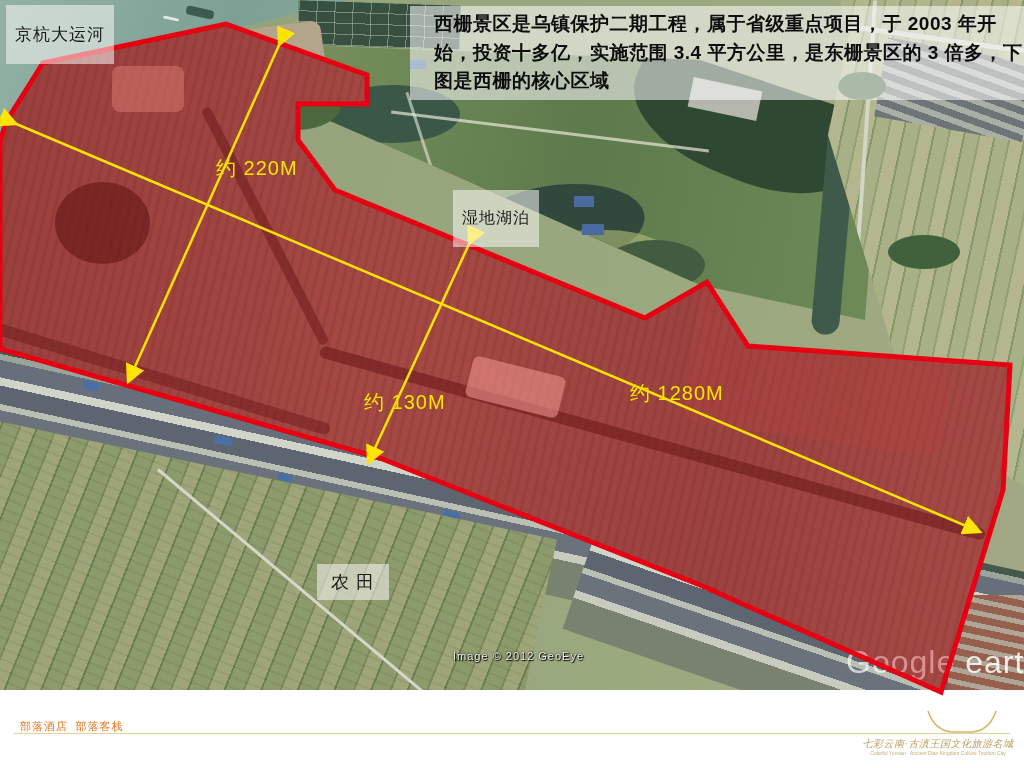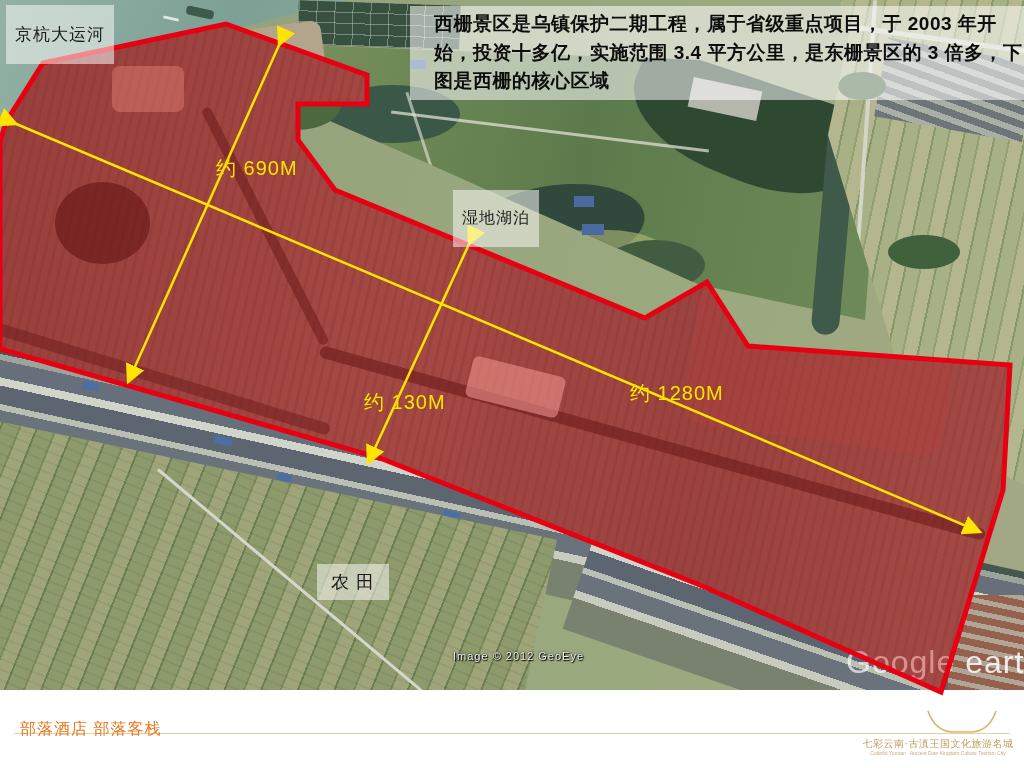--- a/index.html
+++ b/index.html
@@ -8,23 +8,23 @@
   .d{position:absolute;}
   .map-tag{position:absolute;background:rgba(248,248,244,0.55);color:#1b1b1b;padding:18px 9px;letter-spacing:1px;white-space:nowrap;}
   .measure{position:absolute;color:#ffe400;font-size:20px;letter-spacing:1px;white-space:nowrap;text-shadow:0 0 2px rgba(120,80,0,0.35);}
   #desc-box{position:absolute;left:410px;top:6px;width:598px;padding:4px 24px;background:rgba(255,255,255,0.55);color:#0d0d0d;font-size:19px;line-height:1.5;letter-spacing:0.5px;font-weight:bold;}
   #gwm{position:absolute;left:846px;top:644px;font-size:32px;color:rgba(255,255,255,0.68);letter-spacing:1px;white-space:nowrap;}
   #gwm .earth{color:rgba(255,255,255,0.85);margin-left:10px;}
   #copyright{position:absolute;left:453px;top:650px;font-size:11px;color:#f0f0ec;text-shadow:0 0 2px #000,1px 1px 1px #000;letter-spacing:1px;white-space:nowrap;}
   #footer{position:absolute;left:0;top:690px;width:1024px;height:78px;background:#ffffff;}
   #slide-title{position:absolute;left:30px;top:693px;font-size:25px;color:#151515;letter-spacing:2px;white-space:nowrap;}
   #footer-divider{position:absolute;left:14px;top:733px;width:996px;height:1px;background:#e9cf9c;}
-  #brand-left{position:absolute;left:20px;top:719px;font-size:16px;color:#e87722;letter-spacing:1px;white-space:nowrap;}
+  #brand-left{position:absolute;left:20px;top:719px;font-size:11px;color:#e87722;letter-spacing:1px;white-space:nowrap;font-family:Liberation Mono, monospace;}
   #logo-wrap{position:absolute;left:922px;top:709px;width:80px;height:26px;}
-  #brand-right-cn{position:absolute;left:855px;top:737px;width:166px;text-align:center;font-size:10px;color:#bf9a5c;letter-spacing:0.5px;white-space:nowrap;}
+  #brand-right-cn{position:absolute;left:855px;top:737px;width:166px;text-align:center;font-size:10px;color:#bf9a5c;letter-spacing:0.5px;white-space:nowrap;font-style:italic;}
   #brand-right-en{position:absolute;left:855px;top:750px;width:166px;text-align:center;font-size:5px;color:#c8ab78;white-space:nowrap;}
   #annot{position:absolute;left:0;top:0;width:1024px;height:768px;pointer-events:none;}
 </style>
 </head>
 <body>
 
 <div id="stage">
 
   <div id="map">
     <div class="d" style="left:0;top:0;right:0;bottom:0;background:linear-gradient(100deg,#8da077 0%,#97a57d 35%,#9ba97f 65%,#a2a884 100%);"></div>
@@ -116,17 +116,17 @@
     <polygon points="226,24 367,75 367,104 298,104 298,140 335,190 645,318 707,282 748,346 1010,365 1003,490 941,692 700,585 380,458 0,349 0,142 6,122 43,63" fill="rgba(226,0,18,0.30)" stroke="#e60012" stroke-width="5" stroke-linejoin="miter"></polygon>
     <line x1="14" y1="123" x2="978" y2="531" stroke="#ffe400" stroke-width="2.5" marker-start="url(#arrY)" marker-end="url(#arrY)"></line>
     <line x1="280" y1="43" x2="129" y2="380" stroke="#ffe400" stroke-width="2.5" marker-start="url(#arrY)" marker-end="url(#arrY)"></line>
     <line x1="470" y1="242" x2="369" y2="461" stroke="#ffe400" stroke-width="2.5" marker-start="url(#arrY)" marker-end="url(#arrY)"></line>
   </svg>
 
   <div class="map-tag" style="left:6px;top:5px;font-size:17px;">京杭大运河</div>
   <div class="map-tag" style="left:453px;top:190px;font-size:16px;">湿地湖泊</div>
   <div class="map-tag" style="left:317px;top:564px;font-size:18px;padding:6px 14px;">农 田</div>
   <div id="desc-box">西栅景区是乌镇保护二期工程，属于省级重点项目，于 2003 年开始，投资十多亿，实施范围 3.4 平方公里，是东栅景区的 3 倍多，下图是西栅的核心区域</div>
-  <div class="measure" style="left:216px;top:155px;">约 690M</div>
+  <div class="measure" style="left:216px;top:155px;">约 220M</div>
   <div class="measure" style="left:630px;top:342px;margin-top:38px;">约 1280M</div>
   <div class="measure" style="left:364px;top:389px;">约 130M</div>
 
 </div>
 
 </body></html>

